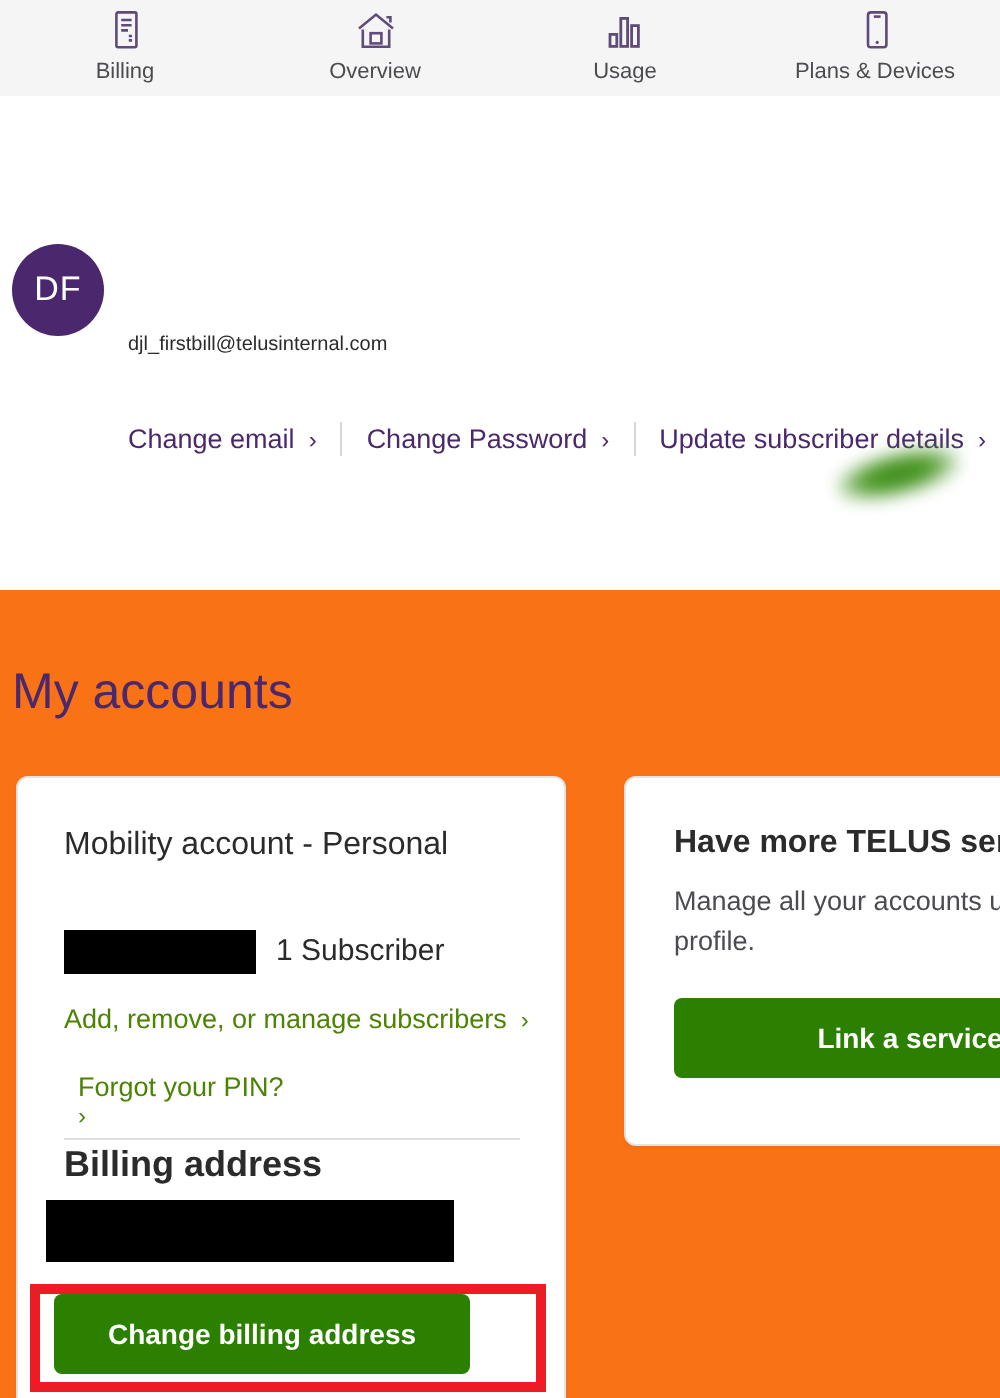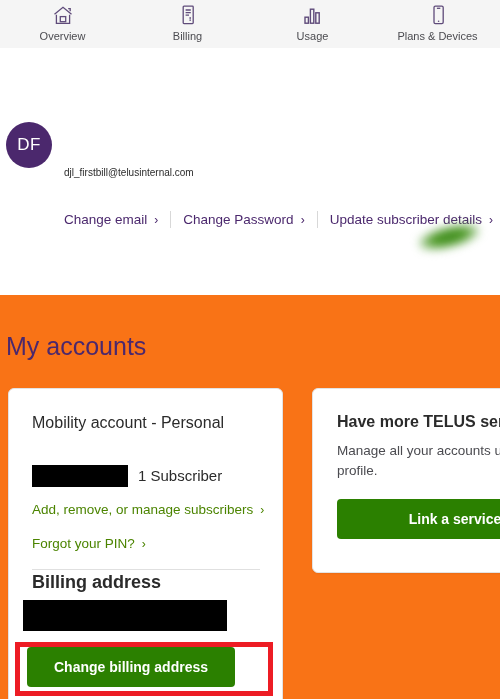--- a/index.html
+++ b/index.html
@@ -187,21 +187,21 @@
     left: 23px;
     font-size: 13.5px;
     color: #4b8400;
     cursor: pointer;
     white-space: nowrap;
     display: flex;
     align-items: baseline;
   }
   .glink .chev { margin-left: 7px; font-size: 12px; }
   .glink-subs { top: 113px; }
-  .glink-pin  { top: 147px; }
+  .glink-pin  { top: 147px; flex-direction: column; }
 
   .divider {
     position: absolute;
     left: 23px; top: 180px;
     width: 228px; height: 1px;
     background: #e0e0e0;
   }
   .billing-label {
     position: absolute;
     left: 23px; top: 184px;
@@ -268,38 +268,38 @@
 </style>
 </head>
 <body>
 
 <div id="page">
 
   <div class="topnav">
 
     <div class="nav-item">
       <span class="nav-icon">
+        <svg width="20" height="22" viewBox="0 0 20 22" fill="none" stroke="#5f4b7a" stroke-width="1.3">
+          <rect x="5.2" y="2.2" width="10" height="17.4" rx="0.8"></rect>
+          <path d="M7.6 6.0h5.2M7.6 8.6h5.2M7.6 11.2h3.4M11.4 14.0h1.6M11.4 16.2h1.6"></path>
+        </svg>
+      </span>
+      <span class="nav-label">Billing</span>
+    </div>
+
+    <div class="nav-item">
+      <span class="nav-icon">
         <svg width="22" height="21" viewBox="0 0 22 21" fill="none" stroke="#5f4b7a" stroke-width="1.3">
           <path d="M2.5 9.2 11 2.3l8.5 6.9"></path>
           <path d="M4.4 9.8v8.6h13.2V9.8"></path>
           <rect x="8.3" y="11.6" width="5.4" height="5.1"></rect>
           <path d="M16.2 3.6h2v2.6"></path>
         </svg>
       </span>
       <span class="nav-label">Overview</span>
-    </div>
-
-    <div class="nav-item">
-      <span class="nav-icon">
-        <svg width="20" height="22" viewBox="0 0 20 22" fill="none" stroke="#5f4b7a" stroke-width="1.3">
-          <rect x="5.2" y="2.2" width="10" height="17.4" rx="0.8"></rect>
-          <path d="M7.6 6.0h5.2M7.6 8.6h5.2M7.6 11.2h3.4M11.4 14.0h1.6M11.4 16.2h1.6"></path>
-        </svg>
-      </span>
-      <span class="nav-label">Billing</span>
     </div>
 
     <div class="nav-item">
       <span class="nav-icon">
         <svg width="24" height="20" viewBox="0 0 24 20" fill="none" stroke="#5f4b7a" stroke-width="1.4">
           <rect x="4.0" y="12.2" width="3.4" height="6.0"></rect>
           <rect x="9.4" y="4.2" width="3.4" height="14.0"></rect>
           <rect x="14.8" y="7.8" width="3.4" height="10.4"></rect>
         </svg>
       </span>

